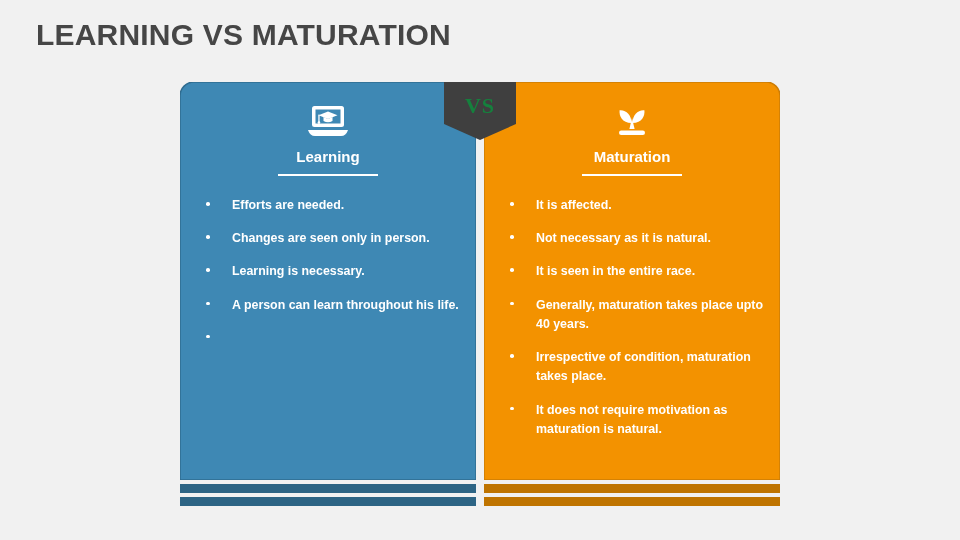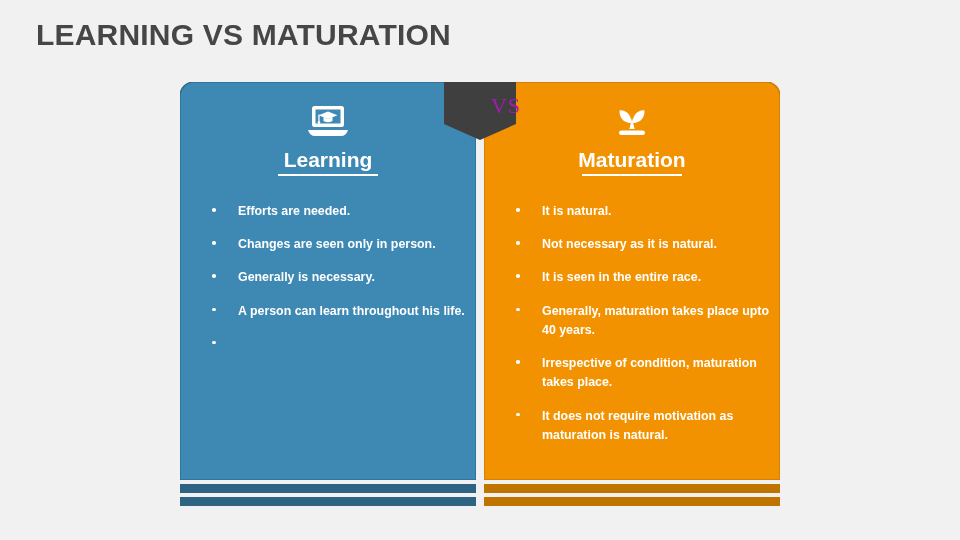--- a/index.html
+++ b/index.html
@@ -44,34 +44,34 @@
     position:absolute;top:16px;left:0;width:100%;
     display:flex;justify-content:center;align-items:center;
     height:48px;
   }
   .panel-icon svg{display:block;}
 
   
   .panel-heading{
     position:absolute;top:66px;left:0;width:100%;
     text-align:center;
-    font-size:21px;font-weight:bold;color:#ffffff;
+    font-size:15px;font-weight:bold;color:#ffffff;
   }
   .panel-rule{
     position:absolute;top:92px;left:50%;
     transform:translateX(-50%);
     width:100px;height:2px;background:#ffffff;
   }
 
   
   .bullets{
     position:absolute;top:106px;left:0;width:100%;
     box-sizing:border-box;
     padding:0 16px 0 8px;
-    margin:14px;
+    margin:8px;
     list-style:none;
   }
   .bullets li{
     position:relative;
     padding-left:36px;
     margin-bottom:14px;
     color:#ffffff;
     font-size:12.4px;
     font-weight:bold;
     line-height:1.55;
@@ -84,25 +84,24 @@
 
   
   .vs-badge{
     position:absolute;left:444px;top:82px;
     width:72px;height:58px;
   }
   .vs-badge svg{display:block;}
   .vs-text{
     position:absolute;left:0;top:0;width:72px;height:48px;
     display:flex;align-items:center;justify-content:center;
-    color:#a21caf;
+    color:#15803d;
     font-family:"Liberation Serif", serif;
-    font-size:22px;font-weight:normal;
+    font-size:22px;font-weight:bold;
     letter-spacing:1px;
-    margin-left:26px;
   }
 
   
   .bar{position:absolute;height:9px;}
   .bar-l1{left:180px;top:484px;width:296px;background:#2d6484;}
   .bar-l2{left:180px;top:497px;width:296px;background:#2d6484;}
   .bar-r1{left:484px;top:484px;width:296px;background:#bf7400;}
   .bar-r2{left:484px;top:497px;width:296px;background:#bf7400;}
 </style>
 </head>
@@ -128,21 +127,21 @@
           <rect x="12.3" y="12.6" width="1.3" height="7.6" fill="#ffffff"></rect>
           <circle cx="12.95" cy="20.6" r="1.3" fill="#ffffff"></circle>
           <path d="M2 28 H42 Q40 34 35 34 H9 Q4 34 2 28 Z" fill="#ffffff"></path>
         </svg>
       </div>
       <div class="panel-heading">Learning</div>
       <div class="panel-rule"></div>
       <ul class="bullets">
         <li><span class="dot"></span><span>Efforts are needed.</span></li>
         <li><span class="dot"></span><span>Changes are seen only in person.</span></li>
-        <li><span class="dot"></span><span>Generally is necessary.</span></li>
+        <li><span class="dot"></span><span>Learning is necessary.</span></li>
         <li><span class="dot"></span><span>A person can learn throughout his life.</span></li>
         <li><span class="dot"></span></li>
       </ul>
     </div>
   </div>
 
   <div class="panel panel-right">
     <div class="panel-shape">
       <svg viewBox="0 0 296 398" preserveAspectRatio="none">
         <path d="M20,0 L282,0 A14,14 0 0 1 296,14 L296,398 L0,398 L0,22 Z" fill="#f39200" stroke="#cc7d06" stroke-width="1.5"></path>
@@ -153,21 +152,21 @@
         <svg width="44" height="40" viewBox="0 0 44 40">
           <path d="M21.5 21 C12 21 9 14 9.6 8.2 C16 7.6 21.4 12.6 21.5 21 Z" fill="#ffffff"></path>
           <path d="M22.5 21 C32 21 35 14 34.4 8.2 C28 7.6 22.6 12.6 22.5 21 Z" fill="#ffffff"></path>
           <path d="M22 16 L24.6 27 L19.4 27 Z" fill="#ffffff"></path>
           <rect x="9" y="28.5" width="26" height="4.5" rx="2.2" fill="#ffffff"></rect>
         </svg>
       </div>
       <div class="panel-heading">Maturation</div>
       <div class="panel-rule"></div>
       <ul class="bullets">
-        <li><span class="dot"></span><span>It is natural.</span></li>
+        <li><span class="dot"></span><span>It is affected.</span></li>
         <li><span class="dot"></span><span>Not necessary as it is natural.</span></li>
         <li><span class="dot"></span><span>It is seen in the entire race.</span></li>
         <li><span class="dot"></span><span>Generally, maturation takes place upto 40 years.</span></li>
         <li><span class="dot"></span><span>Irrespective of condition, maturation takes place.</span></li>
         <li><span class="dot"></span><span>It does not require motivation as maturation is natural.</span></li>
       </ul>
     </div>
   </div>
 
   <div class="vs-badge">

